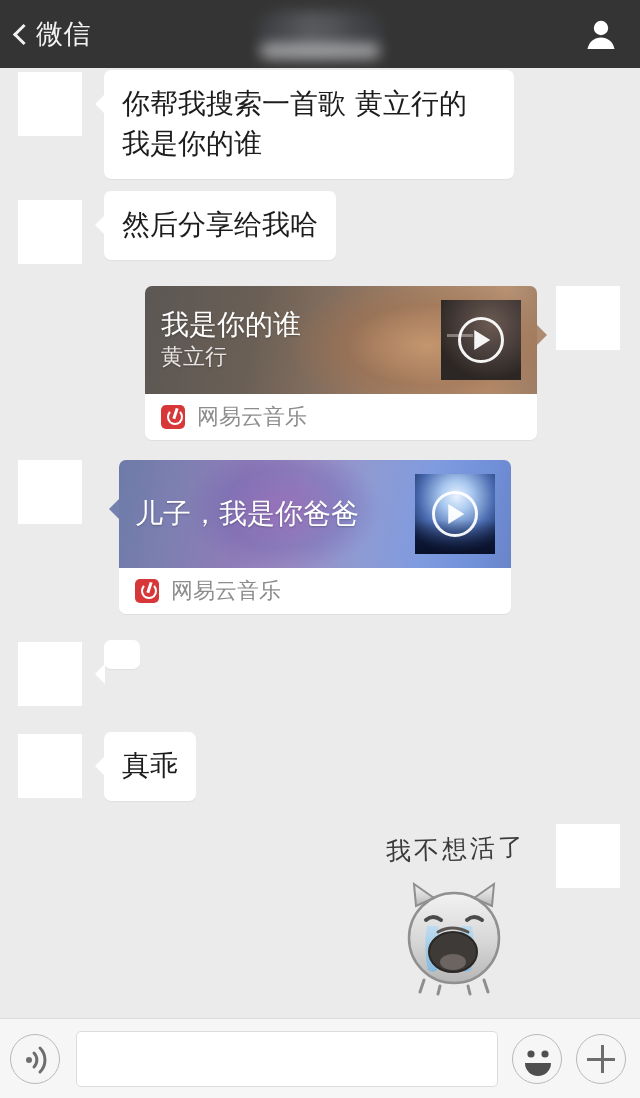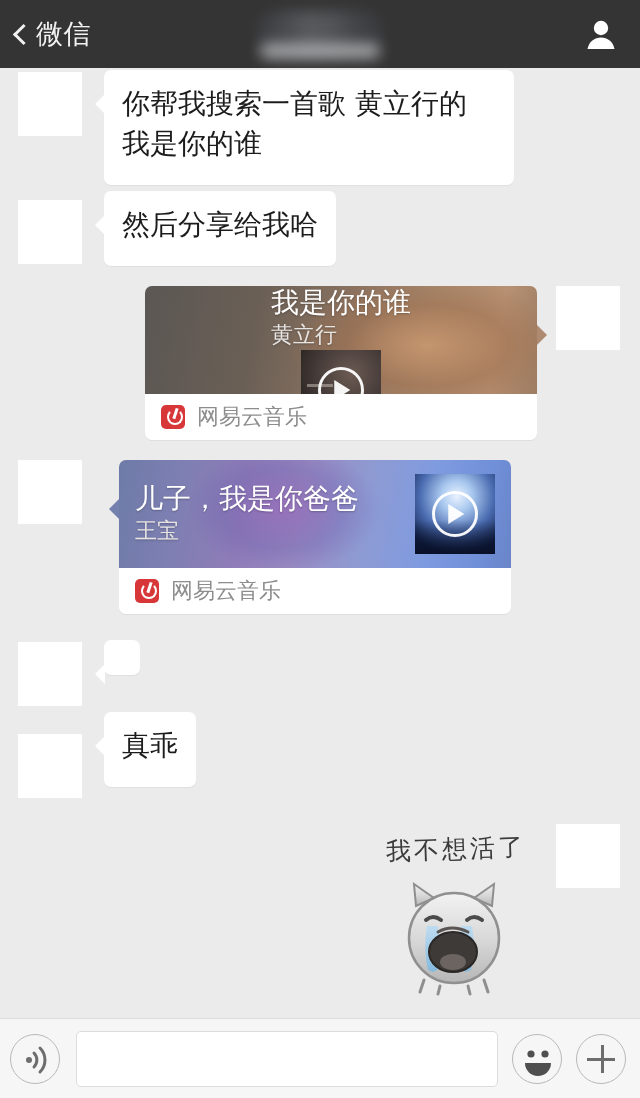--- a/index.html
+++ b/index.html
@@ -53,21 +53,21 @@
   .row { position: relative; width: 640px; }
   .avatar {
     position: absolute; width: 64px; height: 64px; background: #ffffff;
   }
   .avatar.left { left: 18px; }
   .avatar.right { right: 20px; }
 
   
   .bubble {
     position: absolute; background: #ffffff; border-radius: 7px;
-    padding: 14px 18px 21px 18px;
+    padding: 14px 18px 15px 18px;
     font-size: 28px; line-height: 40px; color: #1c1c1c;
     box-shadow: 0 1px 1px rgba(0,0,0,0.05);
   }
   .bubble.left { left: 104px; }
   .bubble .tail {
     position: absolute; width: 0; height: 0;
     border-top: 10px solid transparent; border-bottom: 10px solid transparent;
   }
   .bubble.left .tail {
     left: -9px; top: 24px; border-right: 10px solid #ffffff;
@@ -79,21 +79,20 @@
     box-shadow: 0 1px 1px rgba(0,0,0,0.06);
   }
   .mcard-top {
     position: relative; height: 108px; border-radius: 7px 7px 0 0;
     display: flex; align-items: center; padding: 0 16px; overflow: hidden;
   }
   .mcard-top.brown {
     background:
       radial-gradient(ellipse 180px 90px at 72% 55%, rgba(198,150,110,0.95) 0%, rgba(160,112,78,0.55) 45%, rgba(0,0,0,0) 78%),
       linear-gradient(100deg, #5b5754 0%, #6a5f55 28%, #8b7361 52%, #a98a6f 72%, #b89274 88%, #9d7d64 100%);
-    flex-direction: column;
   }
   .mcard-top.blue {
     background:
       radial-gradient(ellipse 120px 80px at 42% 45%, rgba(150,110,185,0.85) 0%, rgba(110,95,175,0.35) 50%, rgba(0,0,0,0) 80%),
       linear-gradient(100deg, #6d7ba8 0%, #7e7fb2 16%, #8f7cb8 32%, #9a8bc2 46%, #8e9ad2 62%, #7f9be0 78%, #6f8fd8 92%, #6a84c8 100%);
   }
   .mcard-meta { flex: 1; min-width: 0; }
   .mcard-title {
     color: #ffffff; font-size: 28px; line-height: 34px; font-weight: 400;
     text-shadow: 0 1px 2px rgba(0,0,0,0.25); white-space: nowrap;
@@ -258,21 +257,20 @@
       </div>
     </div>
 
     <div class="row">
       <div class="avatar left" style="top:392px"></div>
       <div class="mcard left" style="top:392px; left:119px">
         <span class="tail"></span>
         <div class="mcard-top blue">
           <div class="mcard-meta">
             <div class="mcard-title">儿子，我是你爸爸</div>
-            <div class="mcard-artist">王宝</div>
           </div>
           <div class="mcard-thumb">
             <div class="thumb-blue"></div>
             <div class="play-ring">
               <span class="play-tri"></span>
             </div>
           </div>
         </div>
         <div class="mcard-foot">
           <span class="nm-logo"></span>
@@ -283,21 +281,21 @@
 
     <div class="row">
       <div class="avatar left" style="top:574px"></div>
       <div class="bubble left" style="top:572px">
         <span class="tail"></span>
       </div>
     </div>
 
     <div class="row">
       <div class="avatar left" style="top:666px"></div>
-      <div class="bubble left" style="top:644px">
+      <div class="bubble left" style="top:664px">
         <span class="tail"></span>
         <span>真乖</span>
       </div>
     </div>
 
     <div class="row">
       <div class="avatar right" style="top:756px"></div>
       <div class="sticker" style="top:764px; left:372px">
         <div class="sticker-text">我不想活了</div>
         <svg class="sticker-face" viewBox="0 0 120 120">

